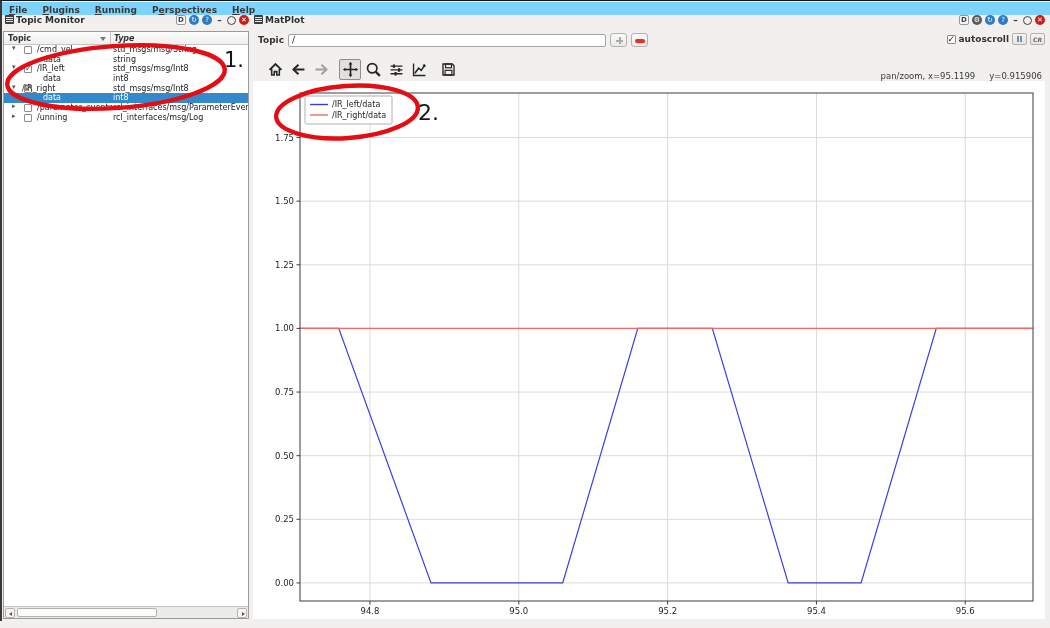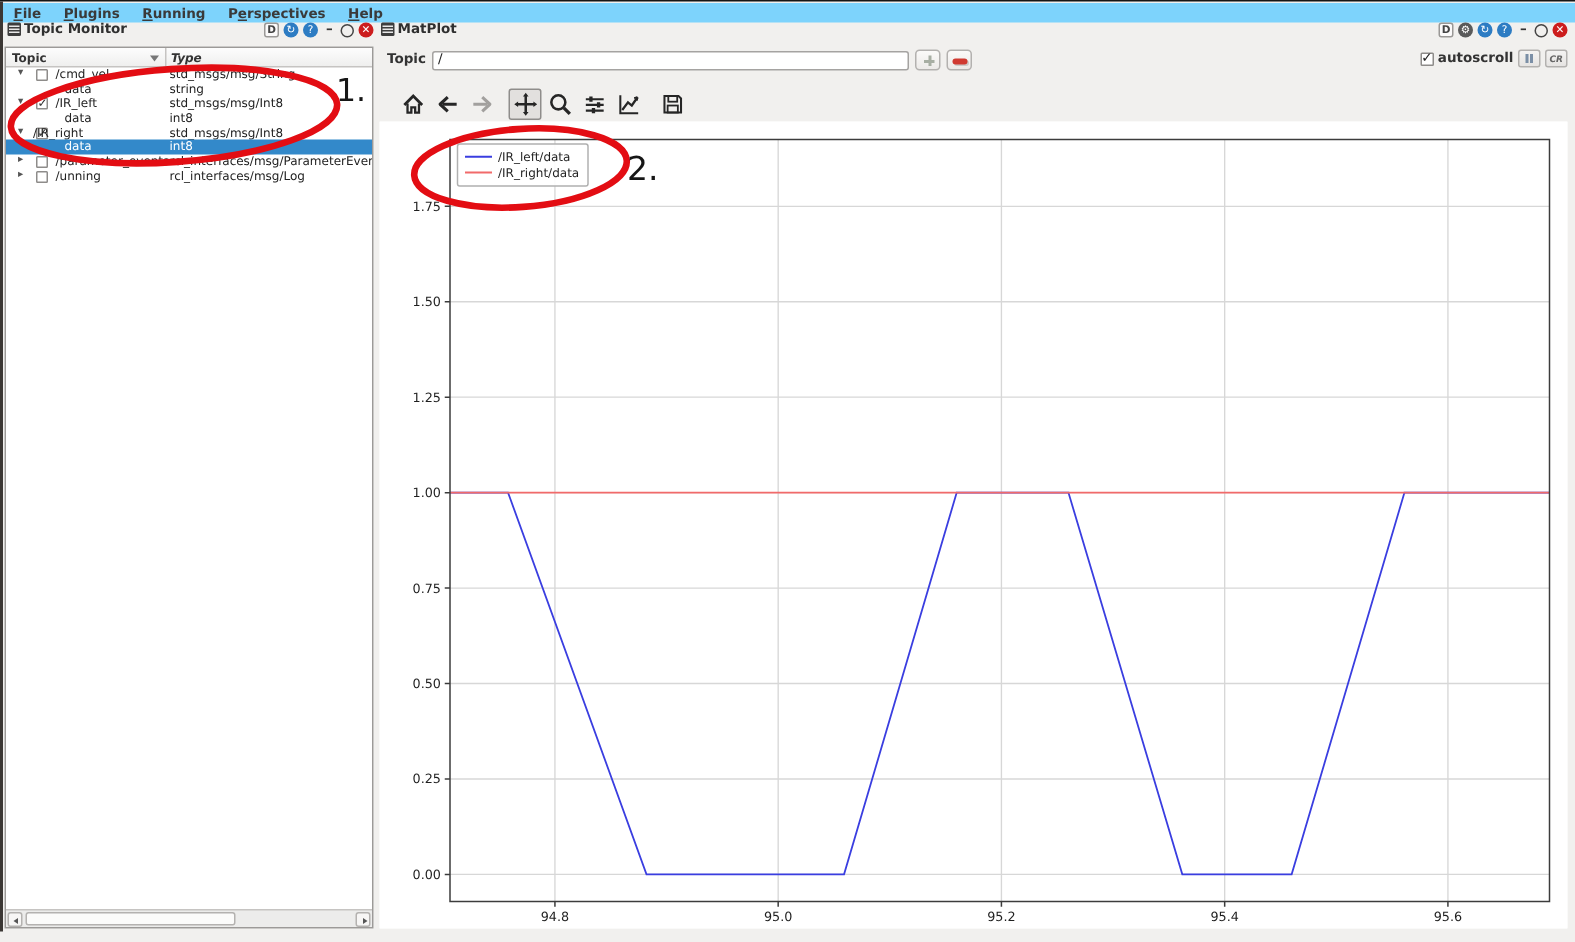--- a/index.html
+++ b/index.html
@@ -258,20 +258,23 @@
             <path d="M16.5 4.5 L13.8 5.2 M16.5 4.5 L16 7.2" stroke="#262626" stroke-width="1.4"></path>
           </svg>
       </span>
       <span class="nav-sep"></span>
       <span class="nav-btn">
         <svg width="17" height="17" viewBox="0 0 20 20">
             <path d="M3.5 3.5 H14.5 L16.5 5.5 V16.5 H3.5 Z" stroke="#262626" stroke-width="1.6" fill="none"></path>
             <rect x="6.5" y="3.5" width="7" height="4.5" stroke="#262626" stroke-width="1.4" fill="none"></rect>
             <rect x="6" y="11" width="8" height="5.5" stroke="#262626" stroke-width="1.4" fill="none"></rect>
           </svg>
+      </span>
+      <span class="status-text">
+        <span>pan/zoom, x=95.1199</span><span class="gap"></span><span>y=0.915906</span>
       </span>
     </div>
 
     <div class="figure-wrap" id="figure-wrap"><svg width="792" height="538" viewBox="0 0 792 538">
           <rect x="0" y="0" width="792" height="538" fill="#ffffff"></rect>
           <line x1="116.95126903552864" y1="12" x2="116.95126903552864" y2="520" stroke="#d7d7d7" stroke-width="0.9"></line>
           <line x1="265.7837563451755" y1="12" x2="265.7837563451755" y2="520" stroke="#d7d7d7" stroke-width="0.9"></line>
           <line x1="414.6162436548224" y1="12" x2="414.6162436548224" y2="520" stroke="#d7d7d7" stroke-width="0.9"></line>
           <line x1="563.4487309644693" y1="12" x2="563.4487309644693" y2="520" stroke="#d7d7d7" stroke-width="0.9"></line>
           <line x1="712.2812182741055" y1="12" x2="712.2812182741055" y2="520" stroke="#d7d7d7" stroke-width="0.9"></line>

